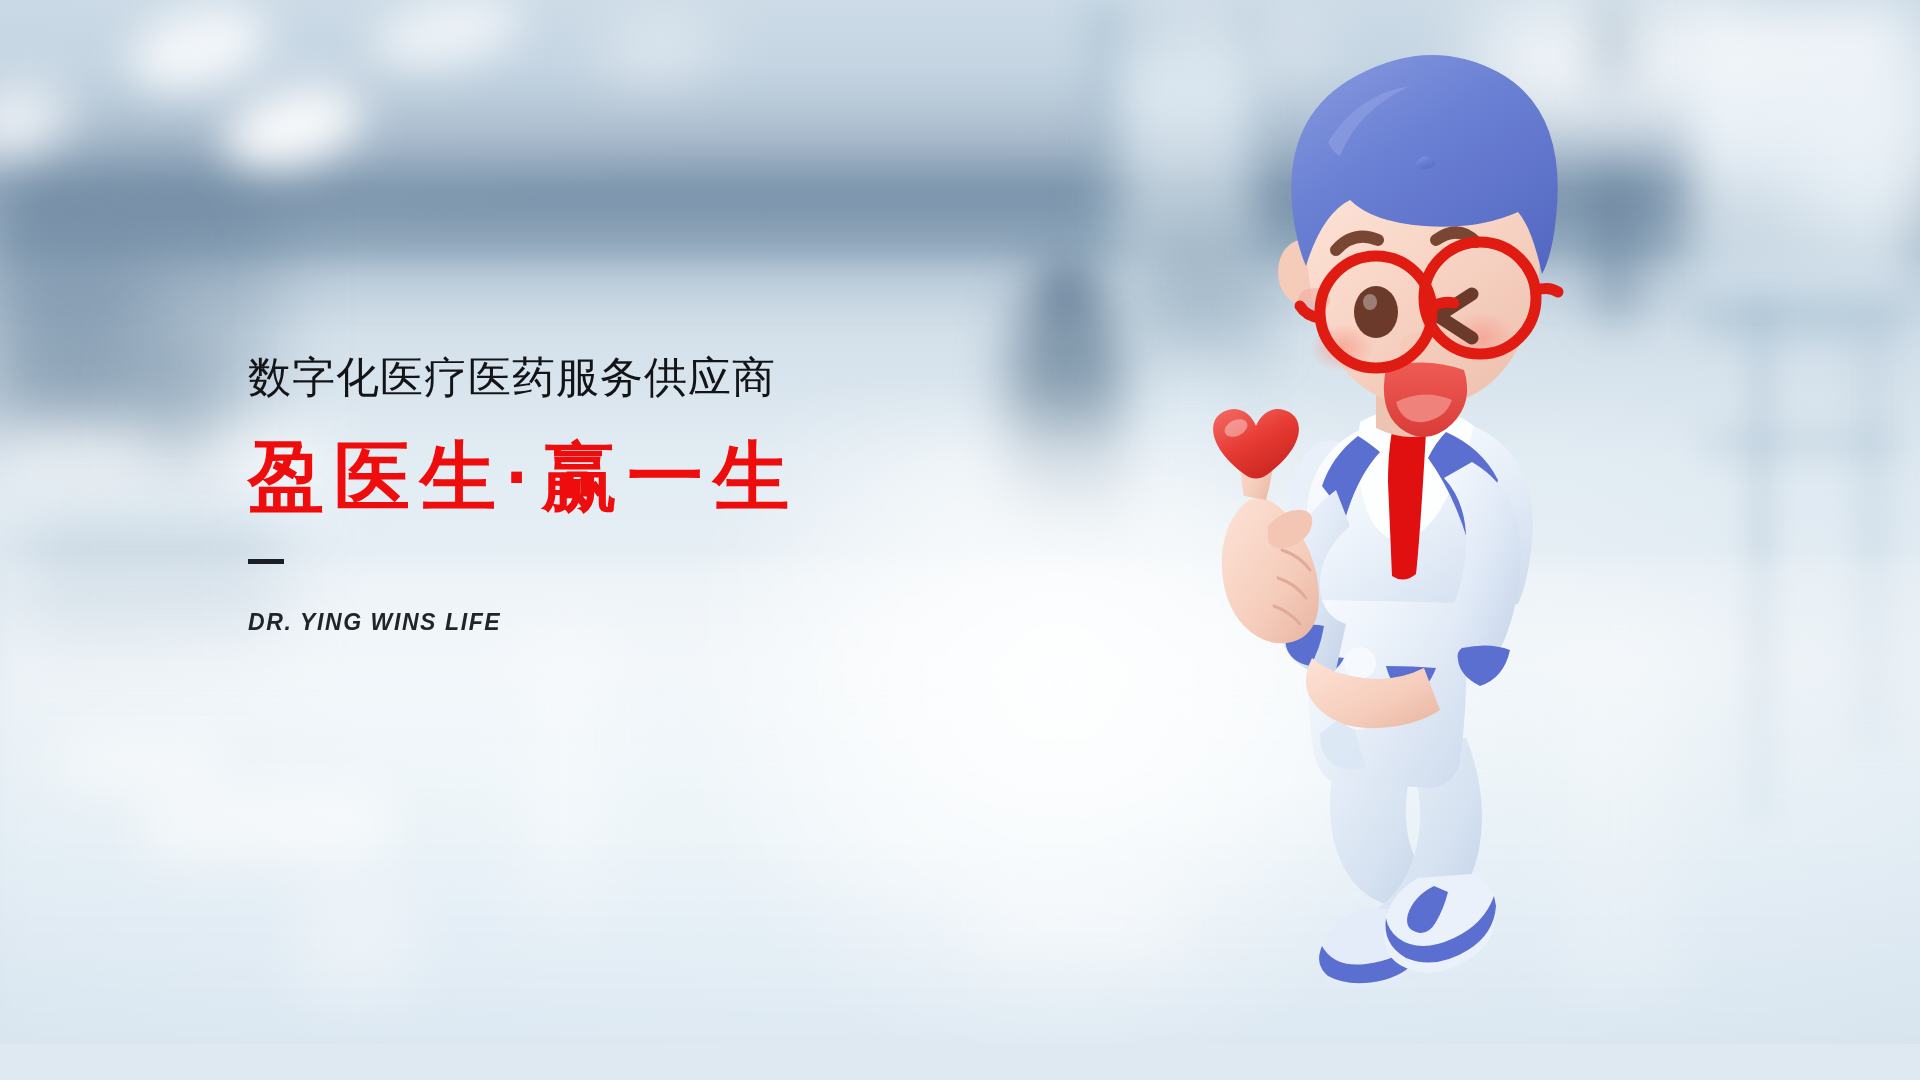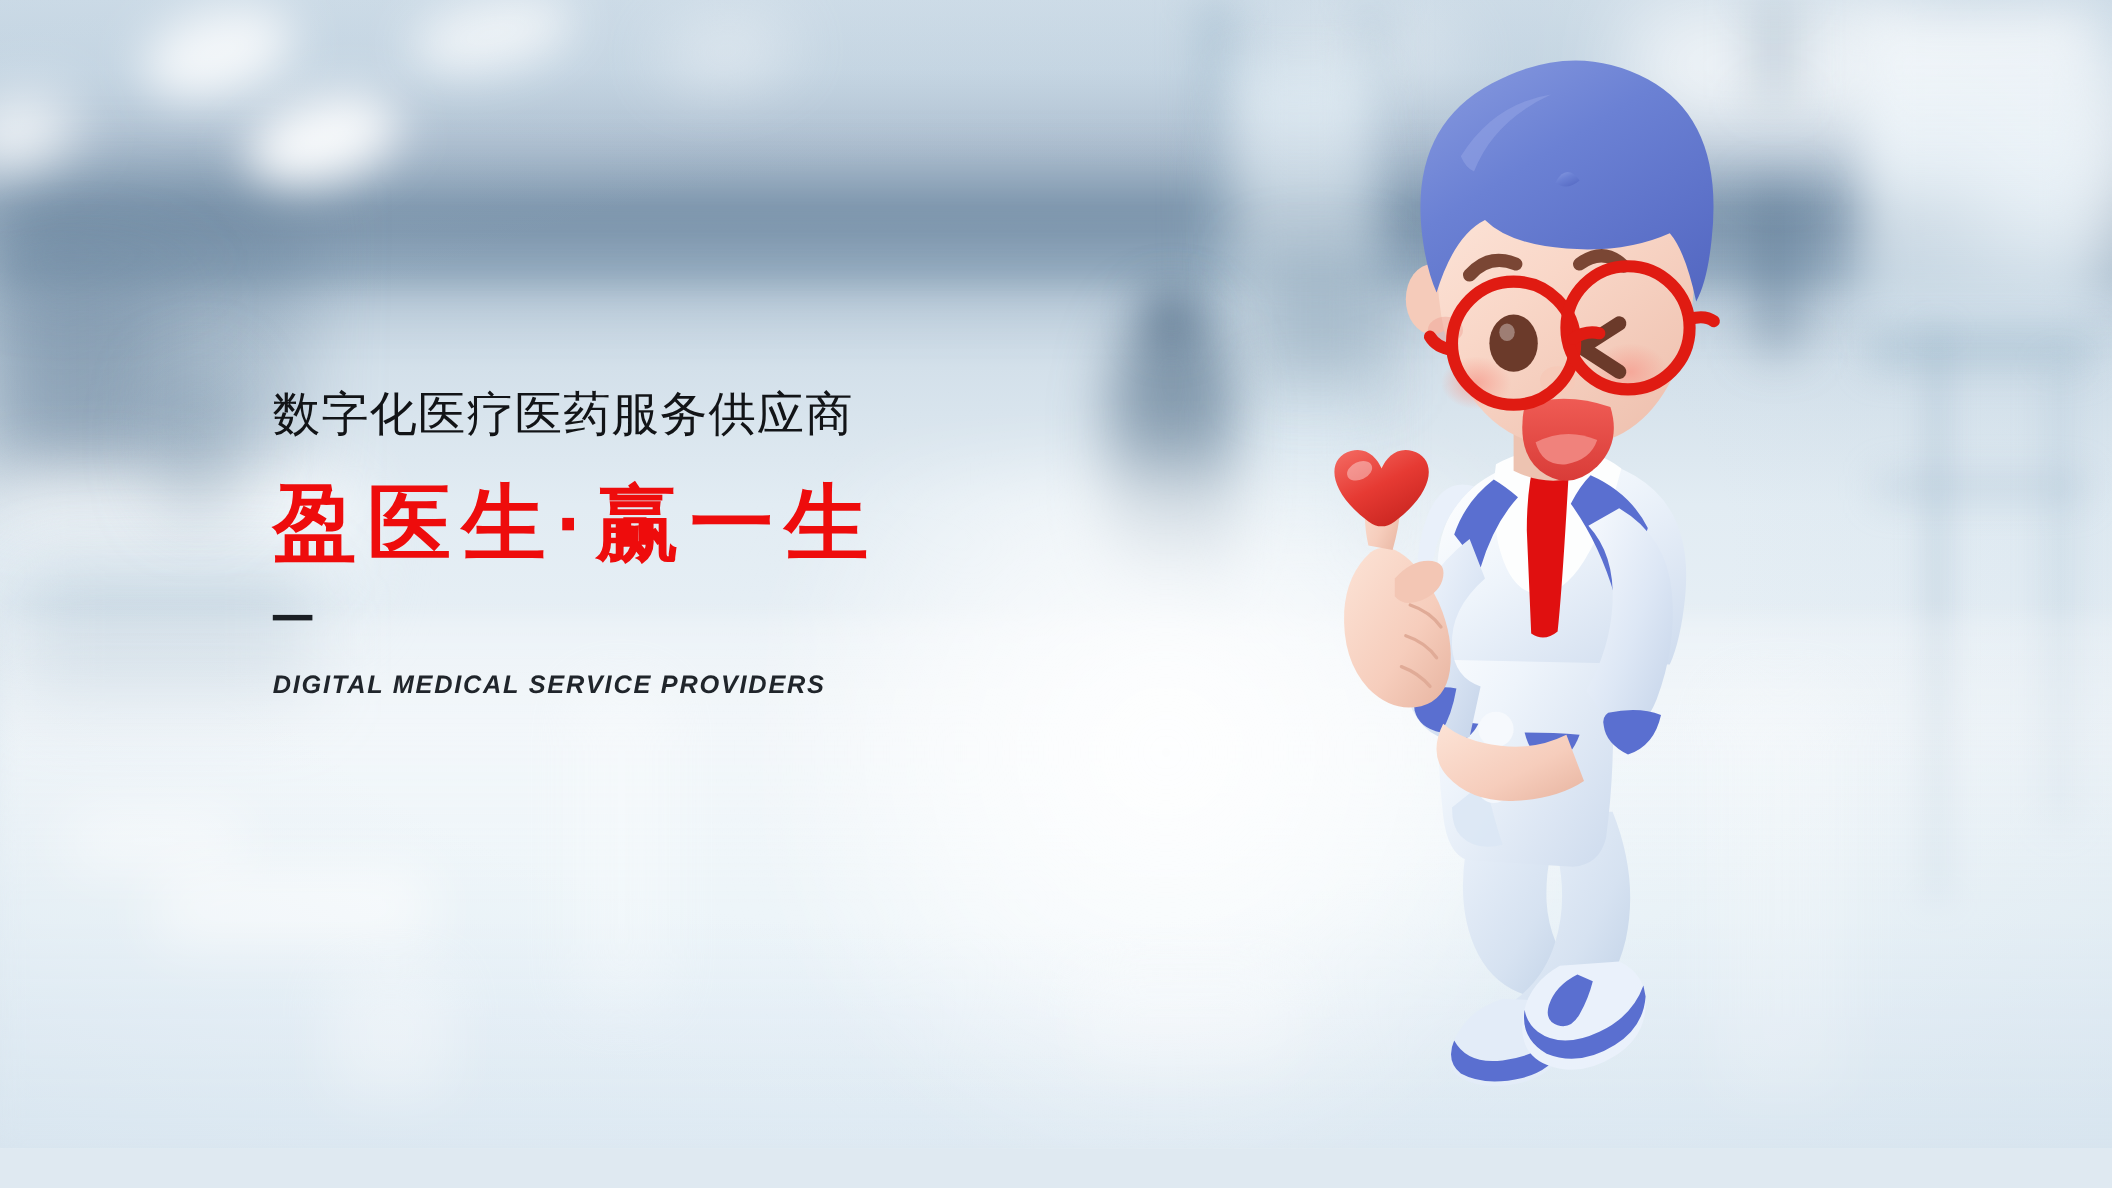--- a/index.html
+++ b/index.html
@@ -245,21 +245,21 @@
   <div class="refl" id="refl-4"></div>
   <div class="refl" id="refl-5"></div>
   <div class="refl" id="refl-6"></div>
   <div class="bg-layer" id="bg-vignette"></div>
 
   <div id="copy">
     <div id="headline-sub">数字化医疗医药服务供应商</div>
     <div id="headline-main">盈医生·赢一生</div>
     <div id="divider"></div>
     <div id="eng">
-      <div class="eng-line">DIGITAL MEDICAL SERVICE PROVIDERS</div>
+      <div class="eng-line">DR. YING WINS LIFE</div>
     </div>
   </div>
 
   <div id="mascot">
     <svg viewBox="0 0 420 1000" xmlns="http://www.w3.org/2000/svg">
       <defs>
         <linearGradient id="gHair" x1="0.15" y1="0" x2="0.9" y2="1">
           <stop offset="0%" stop-color="#8497de"></stop>
           <stop offset="38%" stop-color="#6b81d4"></stop>
           <stop offset="100%" stop-color="#5468c2"></stop>

